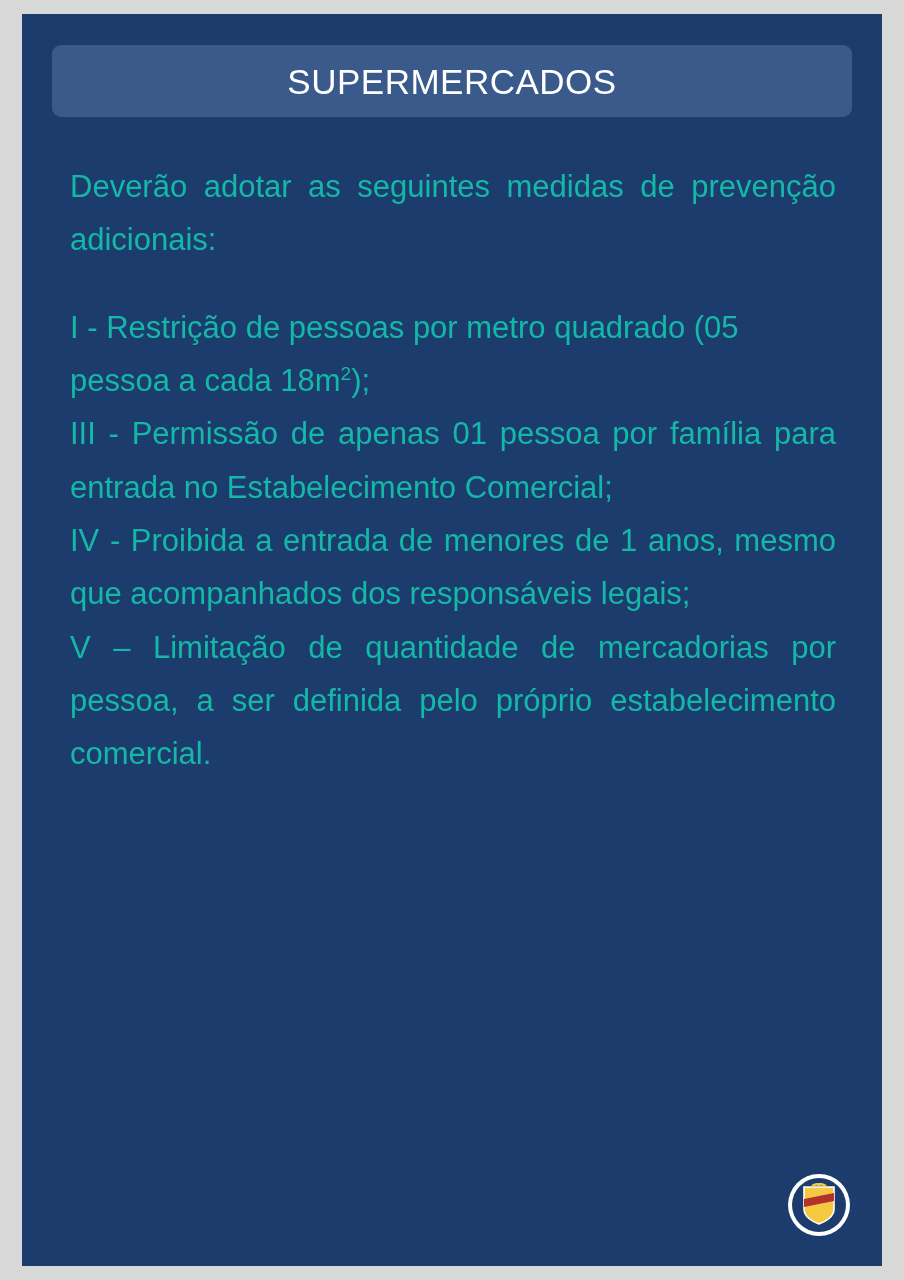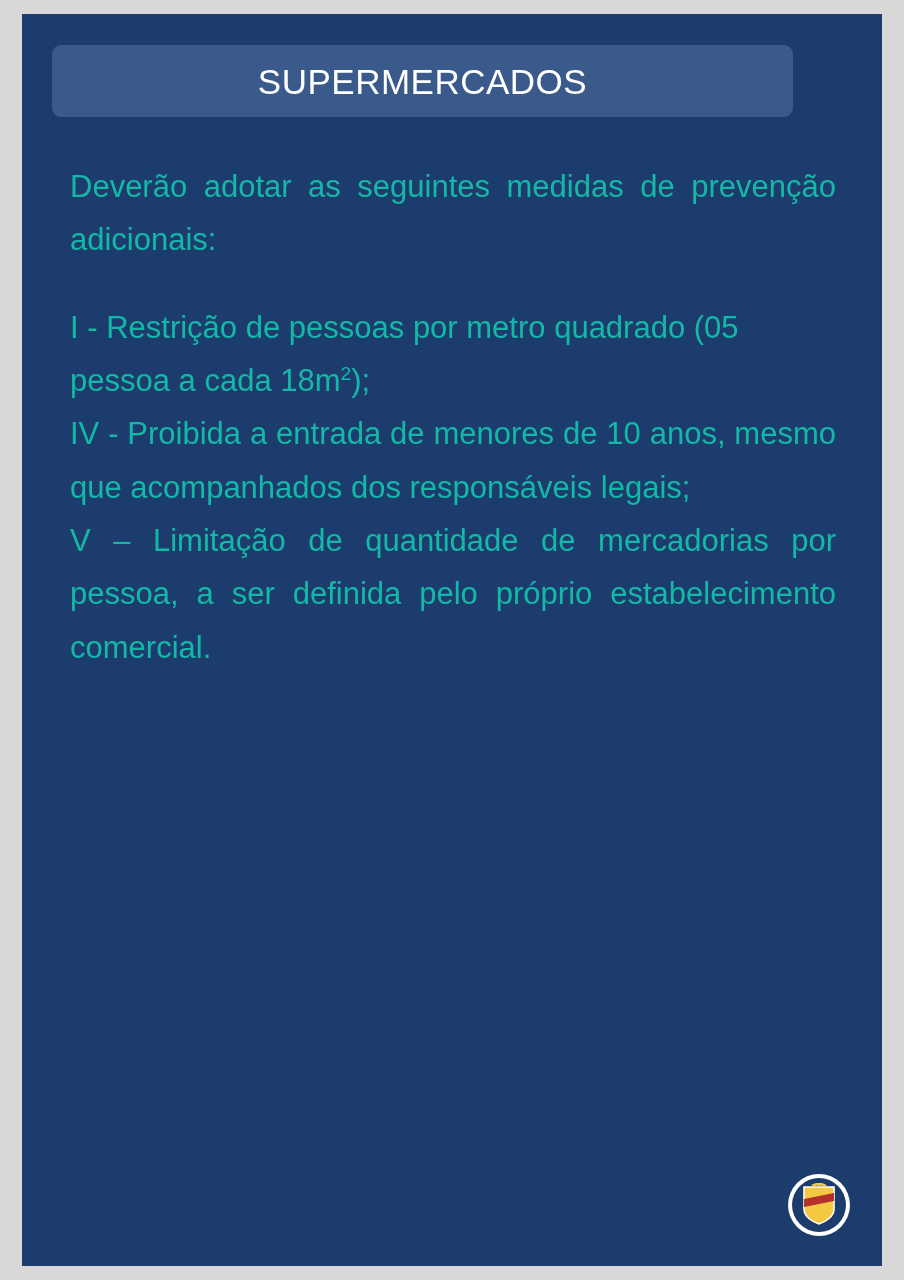--- a/index.html
+++ b/index.html
@@ -21,21 +21,21 @@
     width: 860px;
     height: 1252px;
     background: #1d3c6e;
     overflow: hidden;
   }
 
   .title-bar {
     position: absolute;
     left: 30px;
     top: 31px;
-    width: 741px;
+    width: 800px;
     height: 72px;
     background: #3a5party;
     background: #3a5a8c;
     border-radius: 9px;
     display: flex;
     align-items: center;
     justify-content: center;
   }
   .title-text {
     color: #ffffff;
@@ -107,22 +107,23 @@
     <span class="title-text">SUPERMERCADOS</span>
   </div>
 
   <div class="body-text">
 
     <p class="gap-after">Deverão adotar as seguintes medidas de prevenção adicionais:</p>
 
     <p class="no-justify"><span>I - Restrição de pessoas por metro quadrado (05 pessoa a cada 18m</span><sup>2</sup><span>);</span></p>
 
 
+    <p>III - Permissão de apenas 01 pessoa por família para entrada no Estabelecimento Comercial;</p>
 
-    <p>IV - Proibida a entrada de menores de 10 anos, mesmo que acompanhados dos responsáveis legais;</p>
+    <p>IV - Proibida a entrada de menores de 1 anos, mesmo que acompanhados dos responsáveis legais;</p>
 
     <p>V – Limitação de quantidade de mercadorias por pessoa, a ser definida pelo próprio estabelecimento comercial.</p>
 
   </div>
 
   <div class="crest">
     <div class="crest-inner">
       <svg width="42" height="44" viewBox="0 0 42 44" xmlns="http://www.w3.org/2000/svg">
         <path d="M6 4 h30 v22 c0 8 -9 13 -15 15 c-6 -2 -15 -7 -15 -15 z" fill="#f5c842" stroke="#ffffff" stroke-width="1.6"></path>
         <path d="M6 16 L36 10 L36 18 L6 24 Z" fill="#b3322c"></path>

